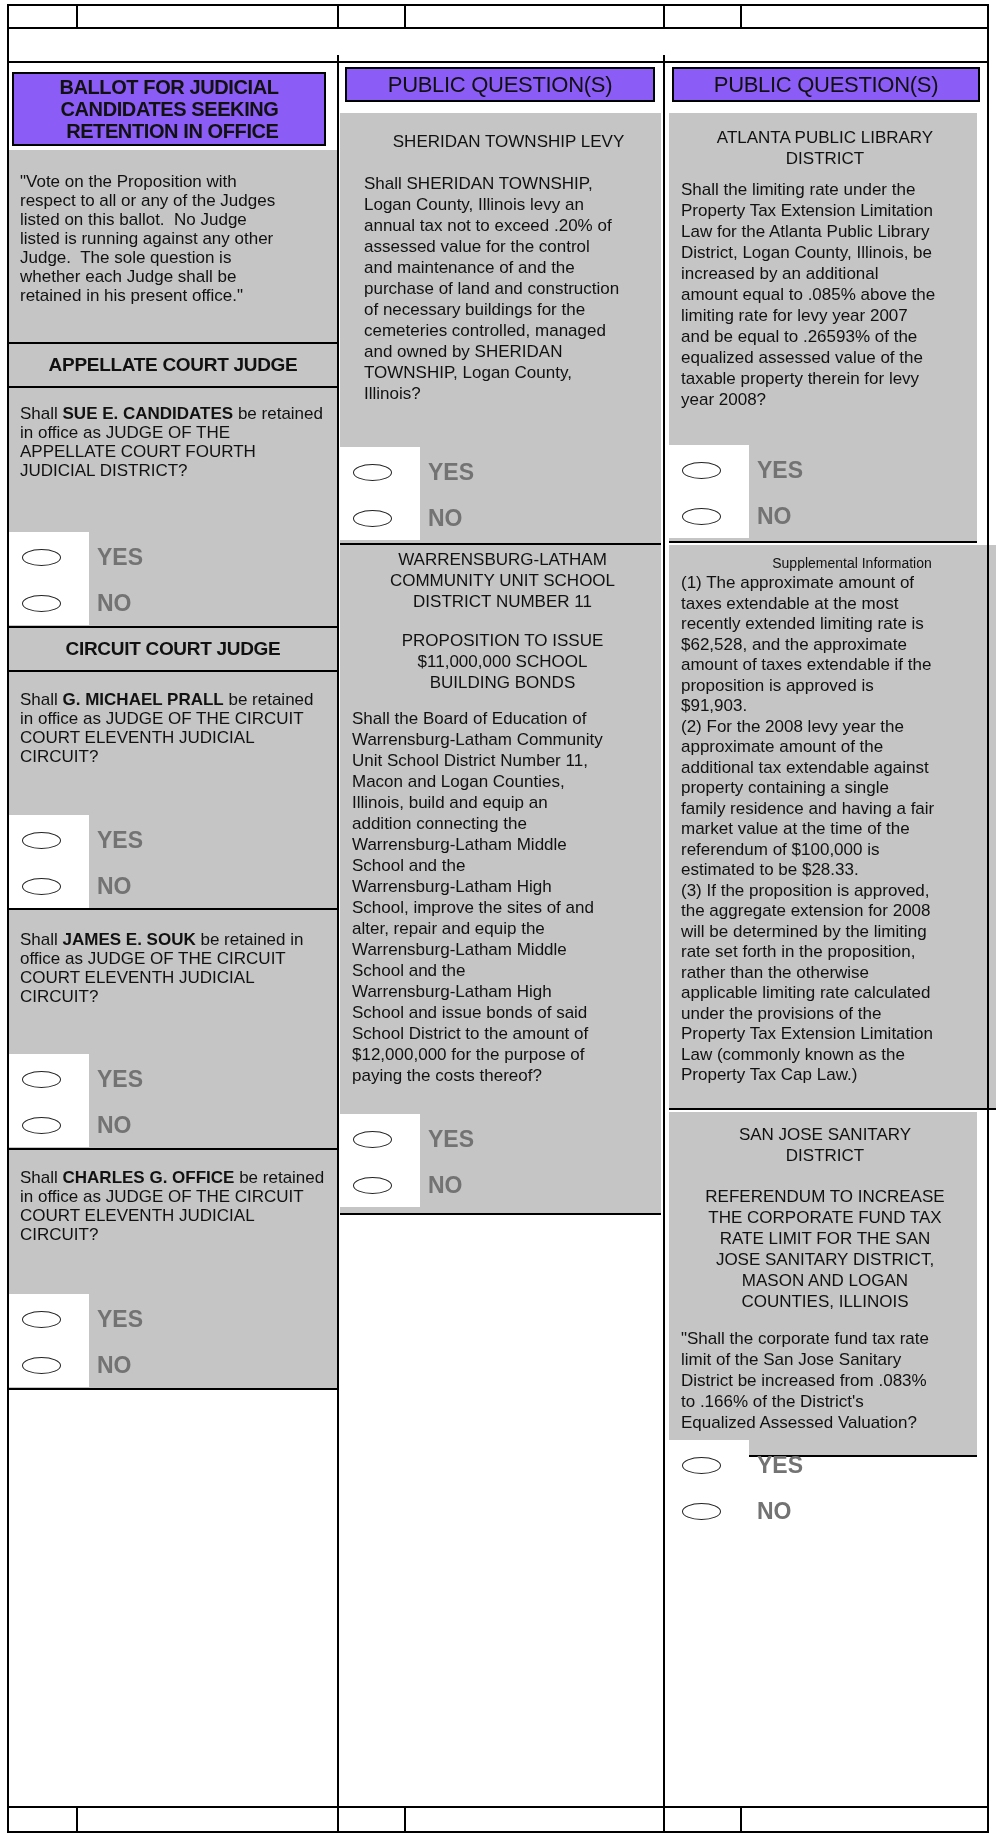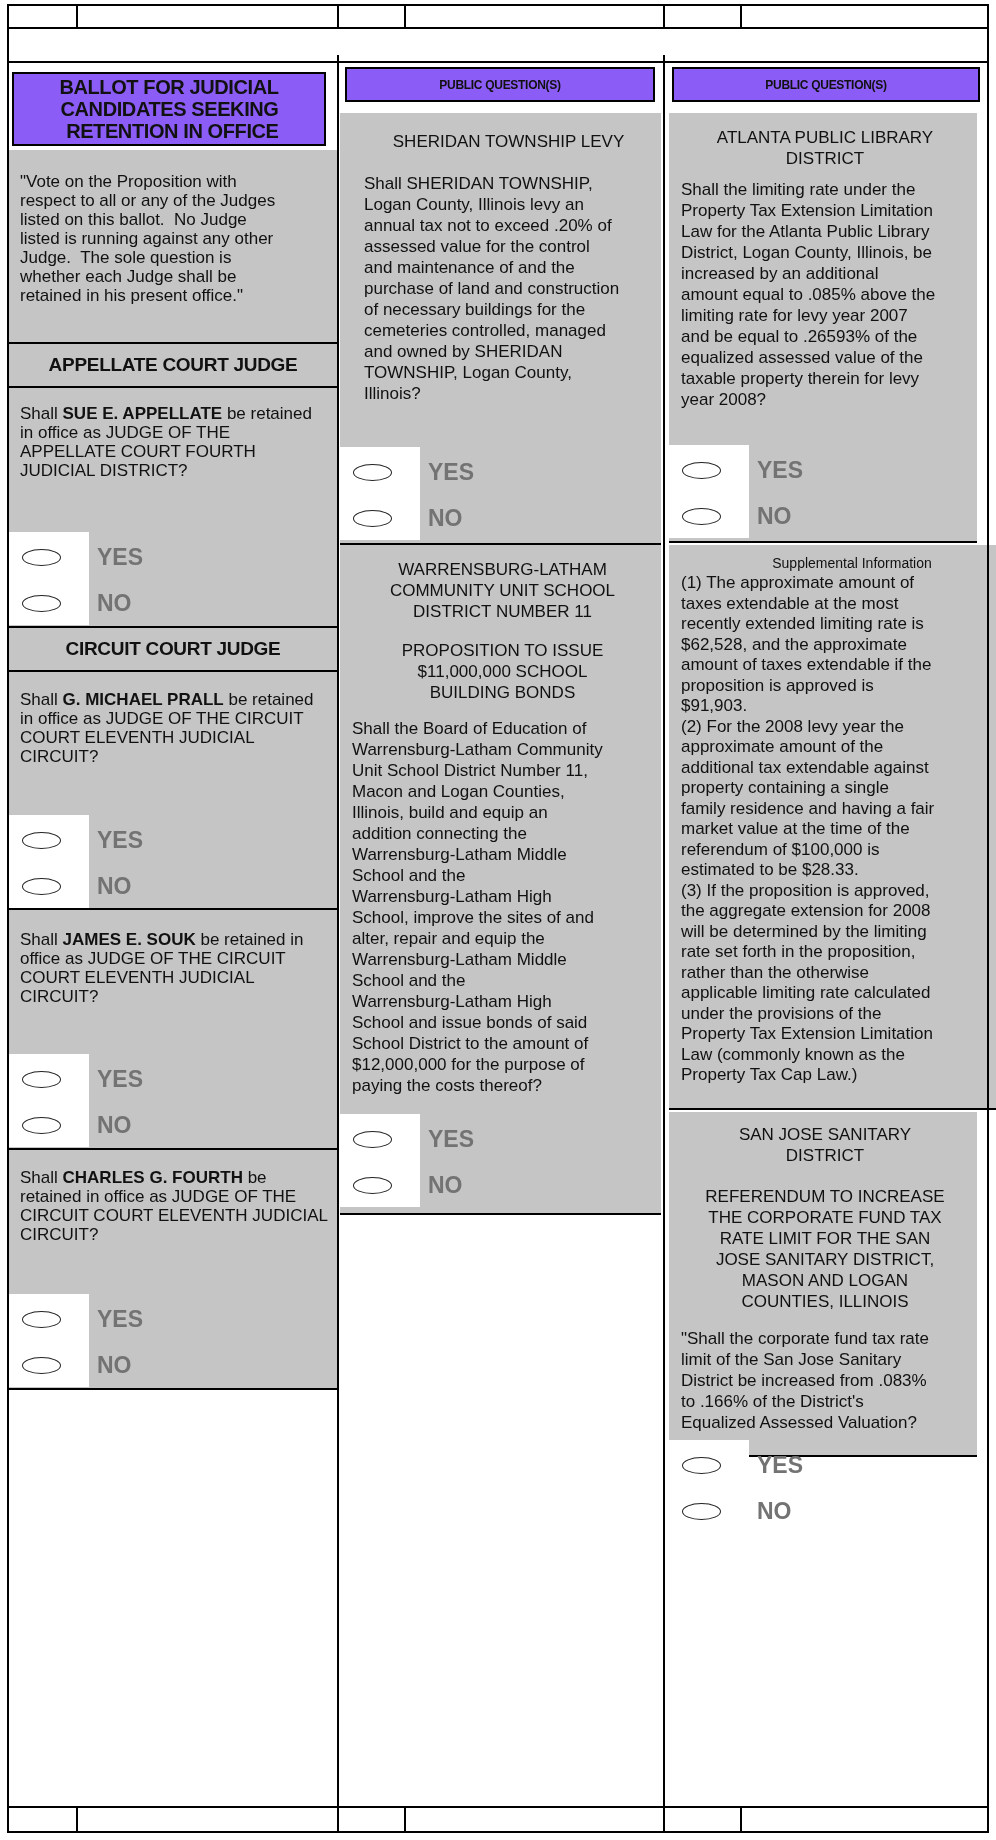--- a/index.html
+++ b/index.html
@@ -8,21 +8,21 @@
     font-family:"Liberation Sans","DejaVu Sans",sans-serif;color:#111;
     margin:0 auto;overflow:hidden;
   }
   .line{position:absolute;background:#000;z-index:6;}
   .outer{position:absolute;left:7px;top:4px;width:982px;height:1829px;
     border:2px solid #000;box-sizing:border-box;z-index:5;}
   .graybox{position:absolute;background:#c5c5c5;box-sizing:border-box;z-index:1;}
   .whitebox{position:absolute;background:#8b5cf6;border:2px solid #000;box-sizing:border-box;z-index:2;
     display:flex;align-items:center;justify-content:center;text-align:right;}
   .banner-title{font-weight:bold;font-size:20px;line-height:22px;letter-spacing:-0.4px;white-space:pre-wrap;}
-  .pq-title{font-weight:bold;font-size:12px;letter-spacing:-0.3px;}
+  .pq-title{font-weight:normal;font-size:22px;letter-spacing:-0.3px;}
   .colhead{position:absolute;background:#c5c5c5;box-sizing:border-box;z-index:1;
     border-top:2px solid #000;border-bottom:2px solid #000;
     display:flex;align-items:center;justify-content:center;
     font-weight:bold;font-size:19px;letter-spacing:-0.3px;}
   .body-text{font-size:17px;line-height:21px;white-space:pre-wrap;}
   .lc-text{font-size:17px;line-height:19px;white-space:pre-wrap;}
   .sec-title{font-size:17px;line-height:21px;text-align:center;white-space:pre-wrap;}
   .sup-title{font-size:14px;text-align:center;}
   .vote{position:absolute;width:300px;height:93px;z-index:3;}
   .vote-white{position:absolute;left:0;top:0;width:80px;height:93px;background:#fff;}
@@ -71,37 +71,37 @@
 Judge.  The sole question is
 whether each Judge shall be
 retained in his present office."</div>
   </div>
 
   <div class="colhead" style="left:9px;top:342px;width:328px;height:46px">
     <span>APPELLATE COURT JUDGE</span>
   </div>
 
   <div class="graybox" style="left:9px;top:388px;width:328px;height:238px;padding:16px 8px 0 11px">
-    <div class="lc-text"><span>Shall </span><span class="qname">SUE E. APPELLATE</span><span> be retained in office as JUDGE OF THE APPELLATE COURT FOURTH JUDICIAL DISTRICT?</span></div>
+    <div class="lc-text"><span>Shall </span><span class="qname">SUE E. CANDIDATES</span><span> be retained in office as JUDGE OF THE APPELLATE COURT FOURTH JUDICIAL DISTRICT?</span></div>
   </div>
 
   <div class="colhead" style="left:9px;top:626px;width:328px;height:46px">
     <span>CIRCUIT COURT JUDGE</span>
   </div>
 
   <div class="graybox" style="left:9px;top:672px;width:328px;height:238px;padding:18px 8px 0 11px;border-bottom:2px solid #000">
     <div class="lc-text"><span>Shall </span><span class="qname">G. MICHAEL PRALL</span><span> be retained in office as JUDGE OF THE CIRCUIT COURT ELEVENTH JUDICIAL CIRCUIT?</span></div>
   </div>
 
   <div class="graybox" style="left:9px;top:910px;width:328px;height:240px;padding:20px 8px 0 11px;border-bottom:2px solid #000">
     <div class="lc-text"><span>Shall </span><span class="qname">JAMES E. SOUK</span><span> be retained in office as JUDGE OF THE CIRCUIT COURT ELEVENTH JUDICIAL CIRCUIT?</span></div>
   </div>
 
   <div class="graybox" style="left:9px;top:1150px;width:328px;height:240px;padding:18px 8px 0 11px;border-bottom:2px solid #000">
-    <div class="lc-text"><span>Shall </span><span class="qname">CHARLES G. FOURTH</span><span> be retained in office as JUDGE OF THE CIRCUIT COURT ELEVENTH JUDICIAL CIRCUIT?</span></div>
+    <div class="lc-text"><span>Shall </span><span class="qname">CHARLES G. OFFICE</span><span> be retained in office as JUDGE OF THE CIRCUIT COURT ELEVENTH JUDICIAL CIRCUIT?</span></div>
   </div>
 
   <div class="vote" style="left:9px;top:532px">
     <div class="vote-white"></div>
     <div class="vrow" style="top:3px">
         <span class="oval"></span>
         <span class="vlabel">YES</span>
       </div>
     <div class="vrow" style="top:49px">
         <span class="oval"></span>
@@ -154,21 +154,21 @@
 assessed value for the control
 and maintenance of and the
 purchase of land and construction
 of necessary buildings for the
 cemeteries controlled, managed
 and owned by SHERIDAN
 TOWNSHIP, Logan County,
 Illinois?</div>
   </div>
 
-  <div class="graybox" style="left:340px;top:545px;width:321px;height:670px;padding:14px 8px 0 12px;border-bottom:2px solid #000">
+  <div class="graybox" style="left:340px;top:545px;width:321px;height:670px;padding:4px 8px 0 12px;border-bottom:2px solid #000">
     <div class="sec-title">WARRENSBURG-LATHAM
 COMMUNITY UNIT SCHOOL
 DISTRICT NUMBER 11</div>
     <div class="sec-title" style="margin-top:18px">PROPOSITION TO ISSUE
 $11,000,000 SCHOOL
 BUILDING BONDS</div>
     <div class="body-text" style="margin-top:15px">Shall the Board of Education of
 Warrensburg-Latham Community
 Unit School District Number 11,
 Macon and Logan Counties,

